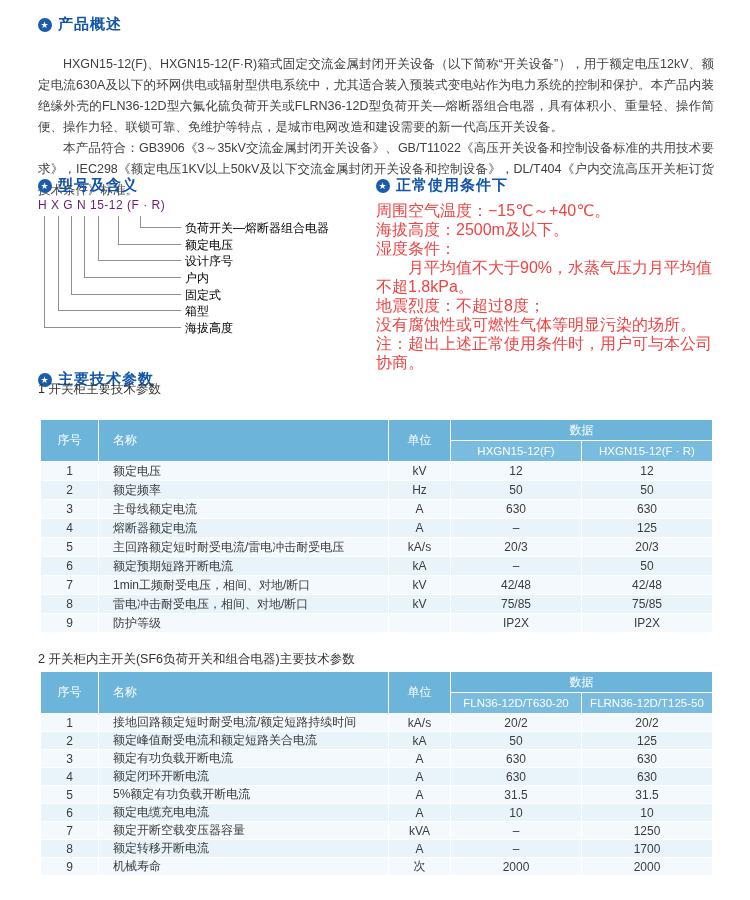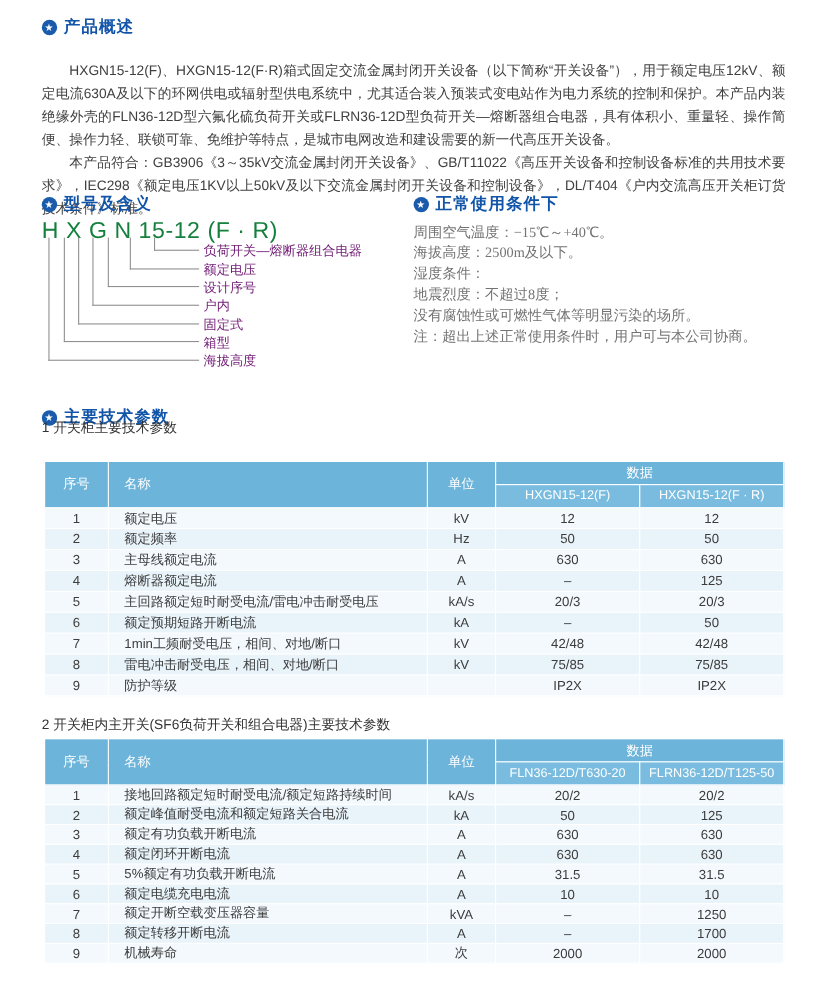--- a/index.html
+++ b/index.html
@@ -8,25 +8,25 @@
   .abs{position:absolute;}
   .sec-title{display:flex;align-items:center;gap:6px;color:#1254a8;
              font-size:15px;font-weight:bold;letter-spacing:1px;}
   .star{display:inline-block;width:14px;height:14px;border-radius:50%;
         background:#1a5cab;color:#fff;font-size:9px;line-height:14px;
         text-align:center;flex:0 0 auto;font-weight:normal;}
   .para{font-size:12.5px;line-height:21px;text-align:justify;
         text-indent:2em;margin:0;color:#404040;}
   .caption{font-size:12.5px;color:#333;}
   
-  .model-code{font-size:21px;color:#15803d;letter-spacing:0.5px;}
+  .model-code{font-size:12px;color:#701a75;letter-spacing:0.5px;}
   .conn{position:absolute;border-left:1px solid #909090;border-bottom:1px solid #909090;}
-  .mlabel{position:absolute;font-size:12px;color:#701a75;white-space:nowrap;line-height:12px;}
+  .mlabel{position:absolute;font-size:12px;color:#000000;white-space:nowrap;line-height:12px;}
   
-  .cond-line{font-size:13px;line-height:19px;color:#737373;white-space:pre-wrap;font-family:Liberation Serif, serif;}
+  .cond-line{font-size:16px;line-height:19px;color:#ef4444;white-space:pre-wrap;}
   
   table{border-collapse:collapse;table-layout:fixed;width:672px;font-size:12px;}
   th{background:#6db4da;color:#fff;font-weight:normal;border:1px solid #fff;
      height:20px;padding:0 4px;text-align:center;}
   tr.subhead th{background:#79bcdf;font-size:11.5px;}
   th.name-h{text-align:left;padding-left:14px;}
   td{border:1px solid #fff;text-align:center;padding:0 4px;color:#3c3c3c;}
   #table1 td{height:18px;}
   #table2 td{height:17px;}
   td.name-c{text-align:left;padding-left:14px;}
@@ -81,20 +81,21 @@
   </div>
   <div style="margin-top:6px;">
 
       <div class="cond-line">周围空气温度：−15℃～+40℃。</div>
 
       <div class="cond-line">海拔高度：2500m及以下。</div>
 
       <div class="cond-line">湿度条件：</div>
 
 
+      <div class="cond-line">　　月平均值不大于90%，水蒸气压力月平均值不超1.8kPa。</div>
 
       <div class="cond-line">地震烈度：不超过8度；</div>
 
       <div class="cond-line">没有腐蚀性或可燃性气体等明显污染的场所。</div>
 
       <div class="cond-line">注：超出上述正常使用条件时，用户可与本公司协商。</div>
     </div>
 </div>
 
 <div class="abs" style="left:38px;top:370px;">

